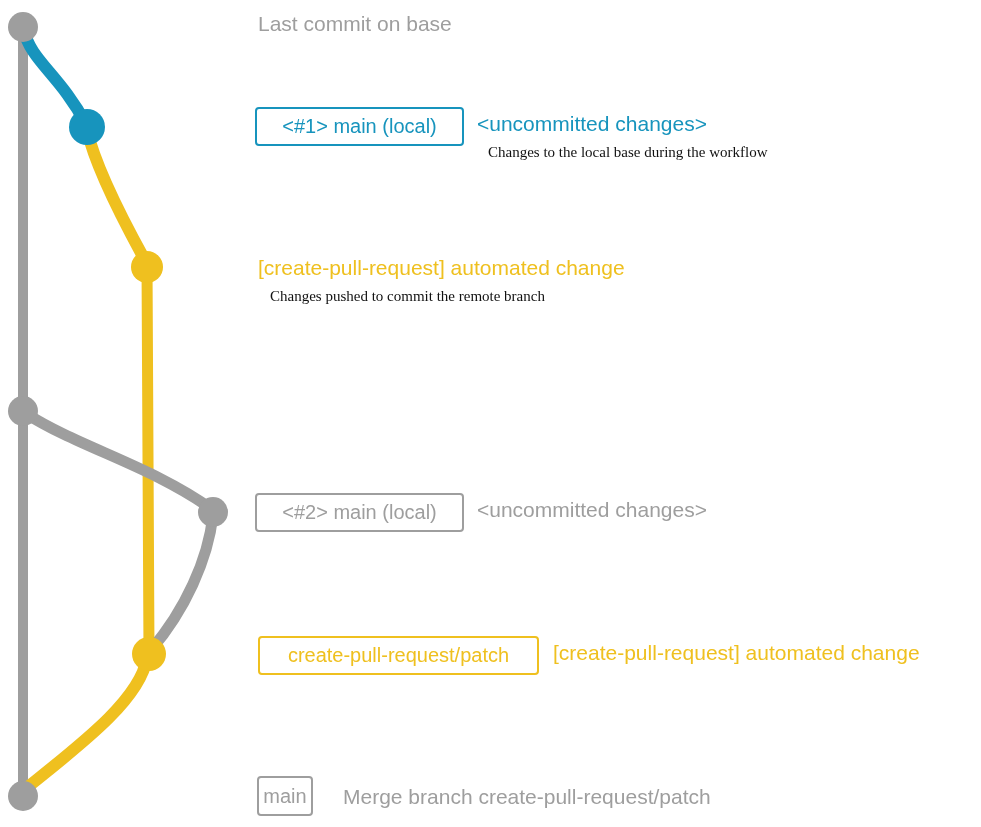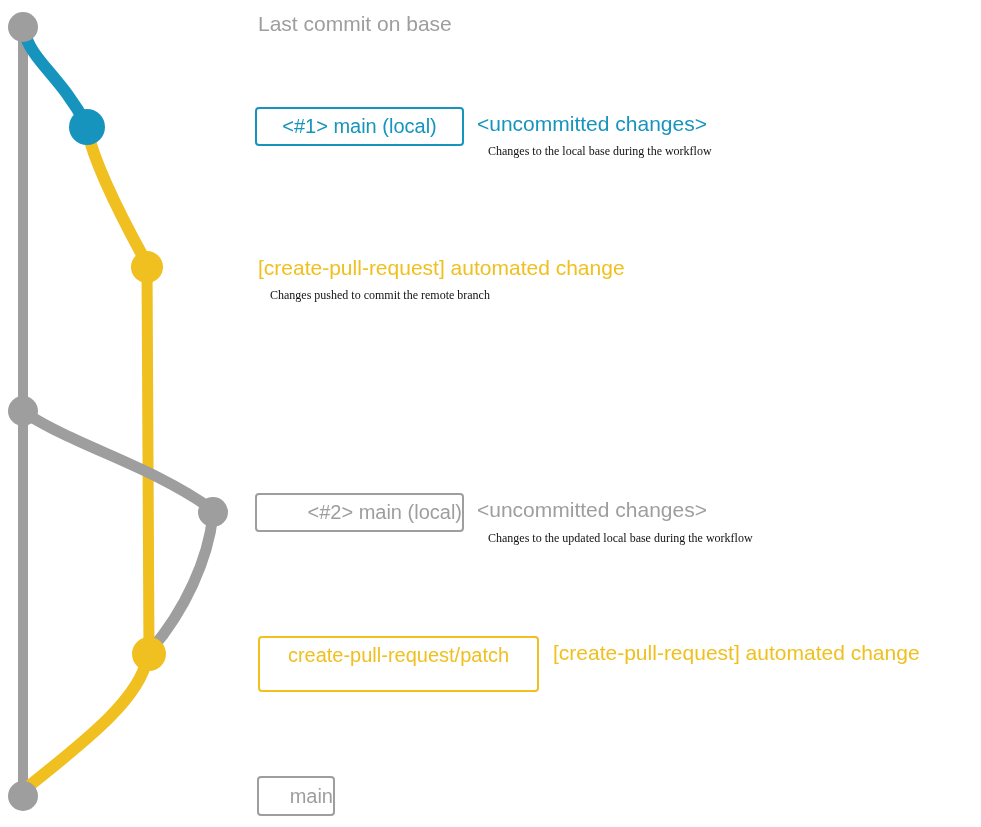--- a/index.html
+++ b/index.html
@@ -6,36 +6,36 @@
   .canvas{
     position:relative;
     width:981px;height:827px;
     background:#ffffff;
     overflow:hidden;
     font-family:"Liberation Sans", sans-serif;
   }
   svg.graph{position:absolute;left:0;top:0;}
   .txt{position:absolute;white-space:nowrap;}
   .sans{font-family:Liberation Sans, sans-serif;font-size:21px;}
-  .serif{font-family:"Liberation Serif", serif;font-size:12px;color:#111111;}
+  .serif{font-family:"Liberation Serif", serif;font-size:15px;color:#111111;}
   .c-gray{color:var(--gray);}
   .c-blue{color:var(--blue);}
   .c-yellow{color:var(--yellow);}
   .badge{
     position:absolute;
     box-sizing:border-box;
     border:2px solid;
     border-radius:4px;
     text-align:center;
     font-size:20px;
     white-space:nowrap;
     background:#ffffff;
   }
   .badge.b-blue{border-color:var(--blue);color:var(--blue);}
-  .badge.b-gray{border-color:var(--gray);color:var(--gray);text-align:right;}
+  .badge.b-gray{border-color:var(--gray);color:var(--gray);}
   .badge.b-yellow{border-color:var(--yellow);color:var(--yellow);}
 </style>
 </head>
 <body>
 
 <div class="canvas">
 
   <svg class="graph" width="250" height="827" viewBox="0 0 250 827" id="graph-svg">
       <path d="M 23 27 L 23 797" stroke="#9e9e9e" stroke-width="10" fill="none" stroke-linecap="round"></path>
       <path d="M 24 30 C 30 60 60 75 86 124" stroke="#1794bd" stroke-width="12" fill="none" stroke-linecap="round"></path>
@@ -58,20 +58,20 @@
   <div class="badge b-blue" style="left:255px;top:107px;width:209px;height:39px;line-height:35px">&lt;#1&gt; main (local)</div>
   <div class="txt sans c-blue" style="left:477px;top:112px">&lt;uncommitted changes&gt;</div>
   <div class="txt serif" style="left:488px;top:144px">Changes to the local base during the workflow</div>
 
   <div class="txt sans c-yellow" style="left:258px;top:256px">[create-pull-request] automated change</div>
   <div class="txt serif" style="left:270px;top:288px">Changes pushed to commit the remote branch</div>
 
 
   <div class="badge b-gray" style="left:255px;top:493px;width:209px;height:39px;line-height:35px">&lt;#2&gt; main (local)</div>
   <div class="txt sans c-gray" style="left:477px;top:498px">&lt;uncommitted changes&gt;</div>
-  <div class="txt serif" style="left:488px;top:531px">Changes to the updated local base during the workflow</div>
 
-  <div class="badge b-yellow" style="left:258px;top:636px;width:281px;height:56px;line-height:35px">create-pull-request/patch</div>
+  <div class="badge b-yellow" style="left:258px;top:636px;width:281px;height:39px;line-height:35px">create-pull-request/patch</div>
   <div class="txt sans c-yellow" style="left:553px;top:641px">[create-pull-request] automated change</div>
 
-  <div class="badge b-gray" style="left:257px;top:776px;width:78px;height:40px;line-height:36px">main</div>
+  <div class="badge b-gray" style="left:257px;top:776px;width:56px;height:40px;line-height:36px">main</div>
+  <div class="txt sans c-gray" style="left:343px;top:785px">Merge branch create-pull-request/patch</div>
 
 </div>
 
 </body></html>

